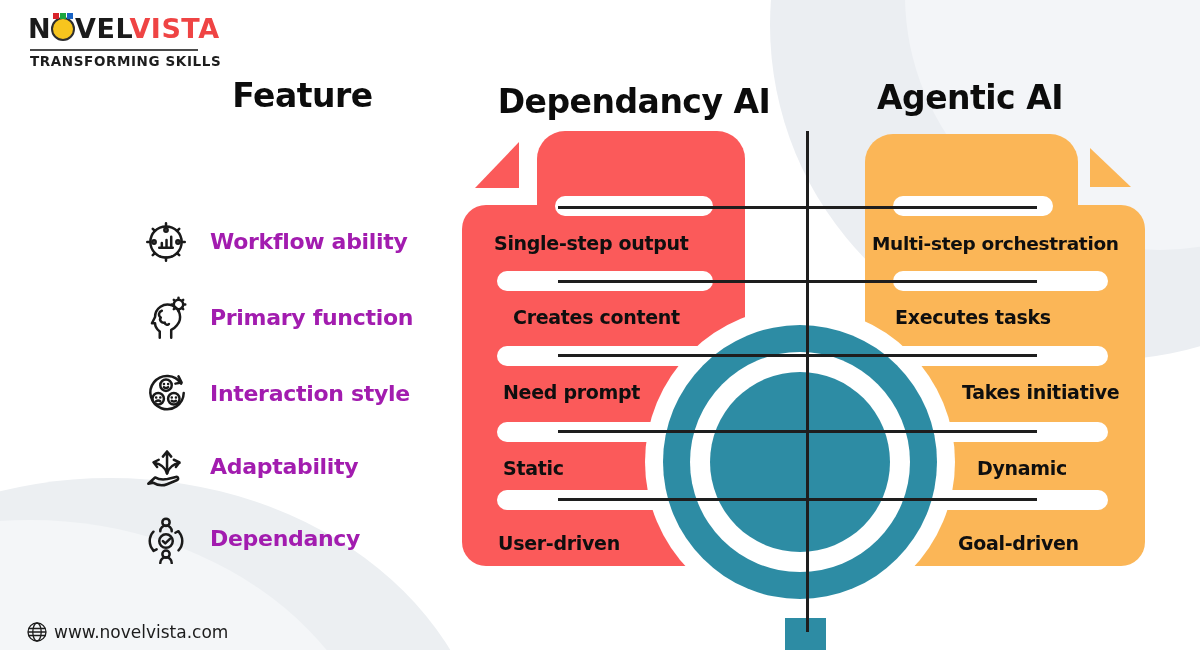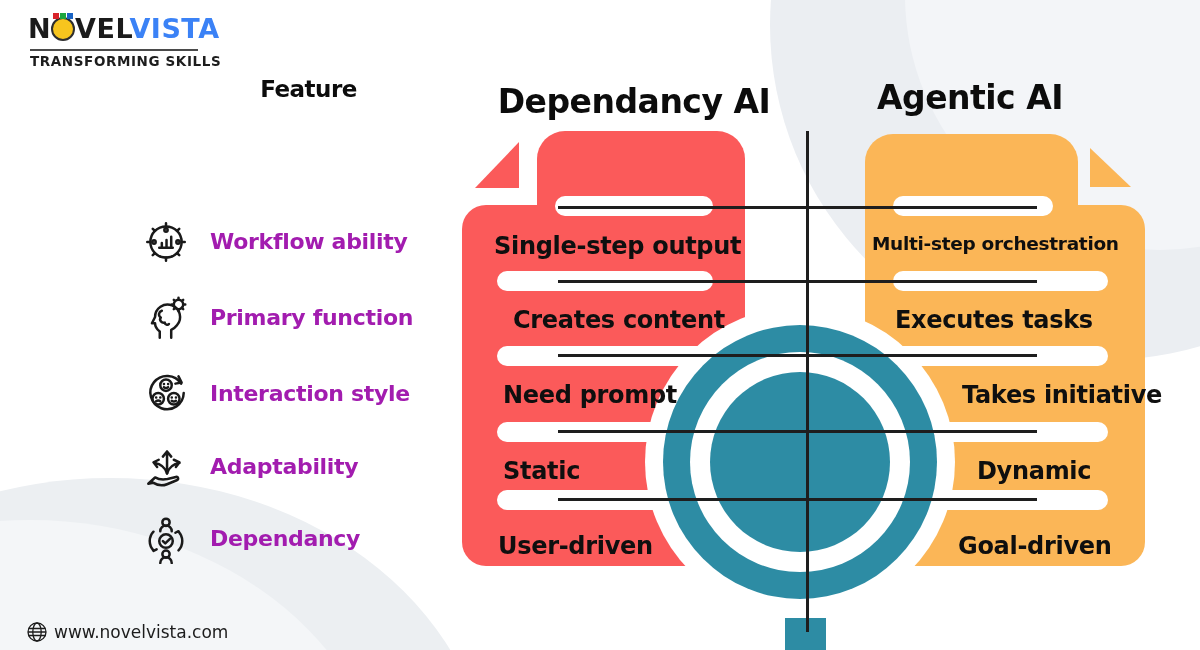--- a/index.html
+++ b/index.html
@@ -9,34 +9,34 @@
 
   
   .bg-circle-tr{left:770px;top:-310px;width:670px;height:670px;border-radius:50%;background:#EBEEF2;}
   .bg-circle-tr-inner{left:905px;top:-260px;width:510px;height:510px;border-radius:50%;background:#F3F5F8;}
   .bg-blob-bl{left:-270px;top:478px;width:760px;height:620px;border-radius:50%;background:#ECEFF2;}
   .bg-blob-bl-inner{left:-330px;top:520px;width:720px;height:600px;border-radius:50%;background:#F4F6F8;}
 
   
   .logo{left:28px;top:12px;width:230px;}
   .logo-line1{font-size:27px;font-weight:bold;letter-spacing:.5px;color:#1b1b1b;line-height:34px;white-space:nowrap;}
-  .logo-line1 .vista{color:#3b82f6;}
+  .logo-line1 .vista{color:#ef4444;}
   .logo-o{display:inline-block;position:relative;width:24px;height:24px;vertical-align:-3px;}
   .logo-o .bulb{position:absolute;left:0;top:0;width:20px;height:20px;border-radius:50%;
                 background:#F7C51E;border:2px solid #2e2e2e;}
   .logo-o .sq{position:absolute;width:6px;height:6px;top:-4px;}
   .logo-o .sq.r{left:2px;background:#D8232A;}
   .logo-o .sq.g{left:9px;background:#1DA53F;}
   .logo-o .sq.b{left:16px;background:#1A63C4;}
   .logo-divider{left:30px;top:49px;width:168px;height:2px;background:#4a4a4a;}
   .logo-tagline{left:30px;top:53px;font-size:13.5px;font-weight:600;letter-spacing:.6px;color:#1d1d1d;}
 
   
   .col-header{font-weight:bold;color:#0c0c0c;text-align:center;letter-spacing:-.5px;}
-  .hdr-feature{left:196px;top:76px;width:225px;font-size:23px;}
+  .hdr-feature{left:190px;top:76px;width:225px;font-size:33px;}
   .hdr-generative{left:474px;top:82px;width:320px;font-size:33px;}
   .hdr-agentic{left:810px;top:78px;width:320px;font-size:33px;}
 
   
   .feat-icon{width:50px;height:50px;}
   .feat-label{font-size:22px;font-weight:bold;color:#a21caf;letter-spacing:-.3px;white-space:nowrap;}
   .fi1{left:141px;top:217px;} .fl1{left:210px;top:229px;}
   .fi2{left:141px;top:293px;} .fl2{left:210px;top:305px;}
   .fi3{left:141px;top:368px;} .fl3{left:210px;top:381px;}
   .fi4{left:141px;top:441px;} .fl4{left:210px;top:454px;}
@@ -72,21 +72,21 @@
   .ring-white{left:690px;top:352px;width:220px;height:220px;border-radius:50%;background:#ffffff;}
   .ring-inner{left:710px;top:372px;width:180px;height:180px;border-radius:50%;background:#2D8CA4;}
   .stem{left:785px;top:618px;width:41px;height:32px;background:#2D8CA4;}
 
   
   .hline{left:558px;width:479px;height:3px;background:#1e1e1e;}
   .hl1{top:206px;} .hl2{top:280px;} .hl3{top:354px;} .hl4{top:430px;} .hl5{top:498px;}
   .vline{left:806px;top:131px;width:3px;height:501px;background:#1e1e1e;}
 
   
-  .doc-label{font-weight:bold;color:#0f0f0f;font-size:24px;letter-spacing:-.3px;white-space:nowrap;}
+  .doc-label{font-weight:bold;color:#0f0f0f;font-size:19px;letter-spacing:-.3px;white-space:nowrap;}
   .gl1{left:494px;top:232px;}
   .gl2{left:513px;top:306px;}
   .gl3{left:503px;top:381px;}
   .gl4{left:503px;top:457px;}
   .gl5{left:498px;top:532px;}
   .al1{left:872px;top:233px;font-size:18.5px;}
   .al2{left:895px;top:306px;}
   .al3{left:962px;top:381px;}
   .al4{left:977px;top:457px;}
   .al5{left:958px;top:532px;}

